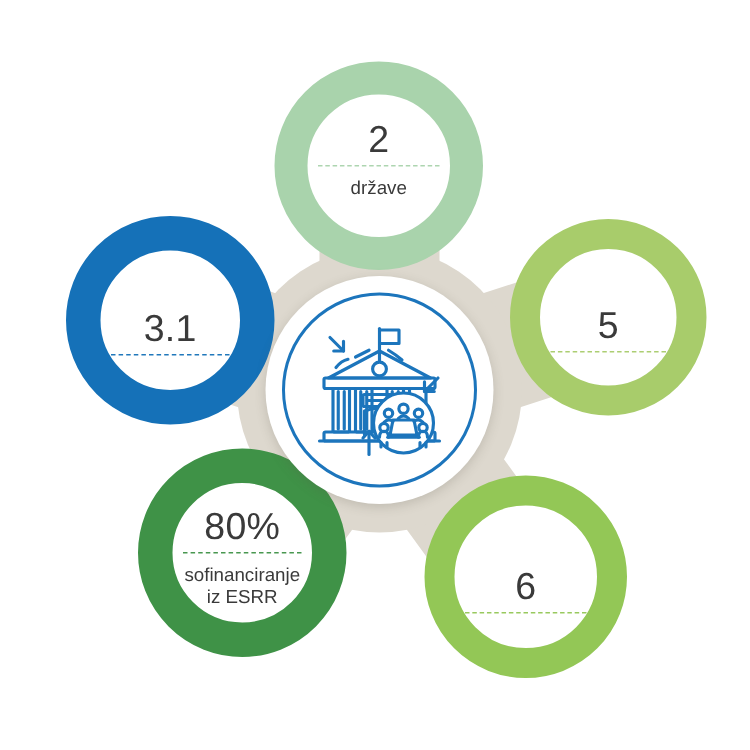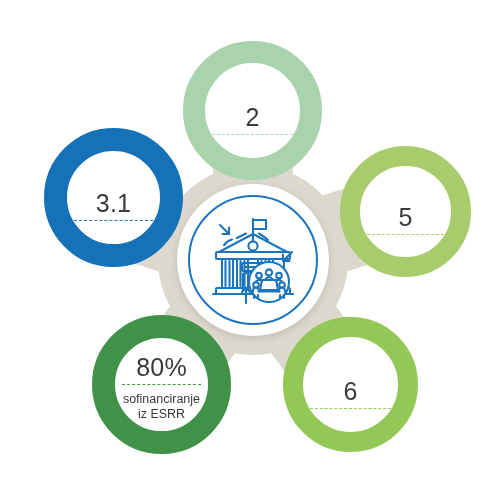--- a/index.html
+++ b/index.html
@@ -76,22 +76,22 @@
     line-height: 1.18;
     text-align: center;
     white-space: pre-line;
   }
 
   
   #node-drzavi   { left: 183px; top:  41px; width: 139px; height: 139px; border: 22px solid #A9D3AC; }
   #node-regije   { left: 340px; top: 146px; width: 131px; height: 131px; border: 20px solid #A8CC6B; }
   #node-partnerji{ left: 283px; top: 317px; width: 135px; height: 135px; border: 20px solid #93C martial; }
   #node-partnerji{ left: 283px; top: 317px; width: 135px; height: 135px; border: 20px solid #93C756; }
-  #node-esrr     { left:  92px; top: 315px; width: 139px; height: 139px; border: 23px solid #3F9247; }
-  #node-cilj     { left:  44px; top: 128px; width: 139px; height: 139px; border: 23px solid #1571B8; }
+  #node-esrr     { left:  92px; top: 299px; width: 139px; height: 139px; border: 23px solid #3F9247; }
+  #node-cilj     { left:  44px; top: 144px; width: 139px; height: 139px; border: 23px solid #1571B8; }
 
   #node-drzavi    .node-divider { color: #A9D3AC; }
   #node-regije    .node-divider { color: #A8CC6B; }
   #node-partnerji .node-divider { color: #93C756; }
   #node-esrr      .node-divider { color: #3F9247; }
   #node-cilj      .node-divider { color: #1571B8; }
 
   
   #center-hub {
     position: absolute;
@@ -140,20 +140,21 @@
         </g>
         <circle cx="0" cy="0" r="95"></circle>
       </g>
     </g>
   </svg>
 
   <div class="node" id="node-drzavi" style="border-color: rgb(169, 211, 172);">
     <div class="node-inner">
       <div class="node-value">2</div>
       <div class="node-divider" style="color: rgb(169, 211, 172);"></div>
+      <div class="node-label">države</div>
     </div>
   </div>
 
   <div class="node" id="node-regije" style="border-color: rgb(168, 204, 107);">
     <div class="node-inner">
       <div class="node-value">5</div>
       <div class="node-divider" style="color: rgb(168, 204, 107);"></div>
     </div>
   </div>
 

